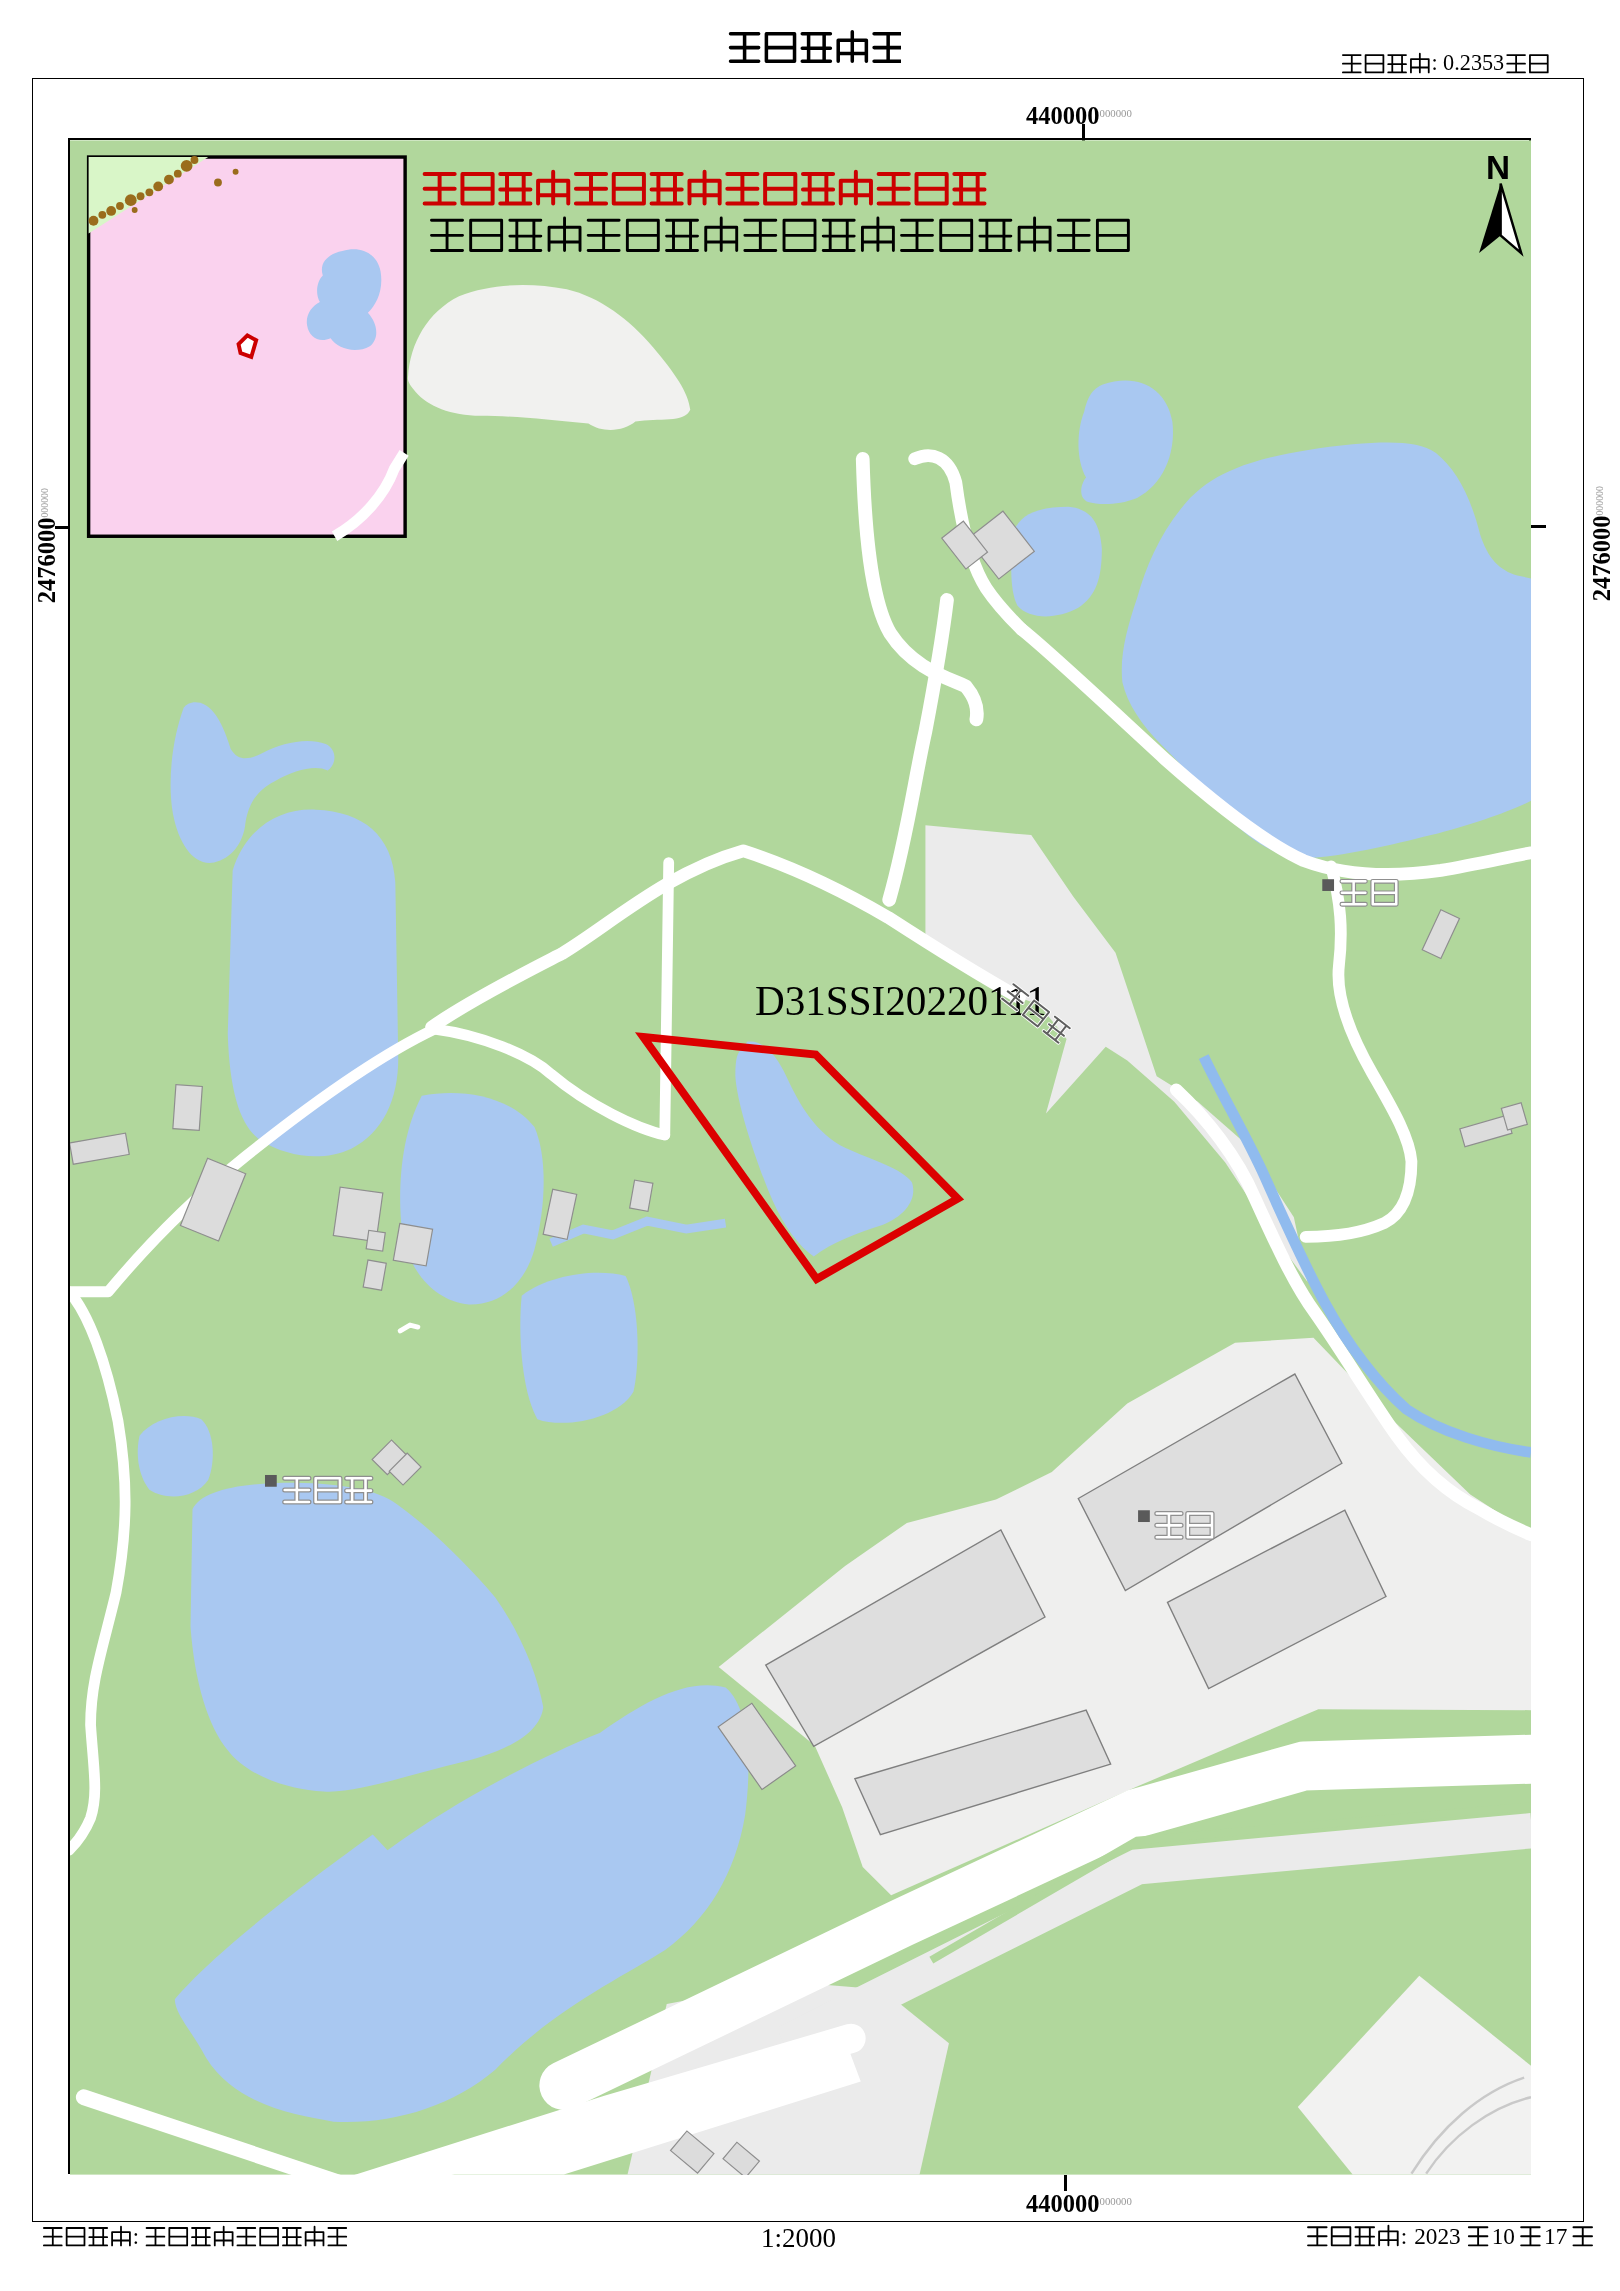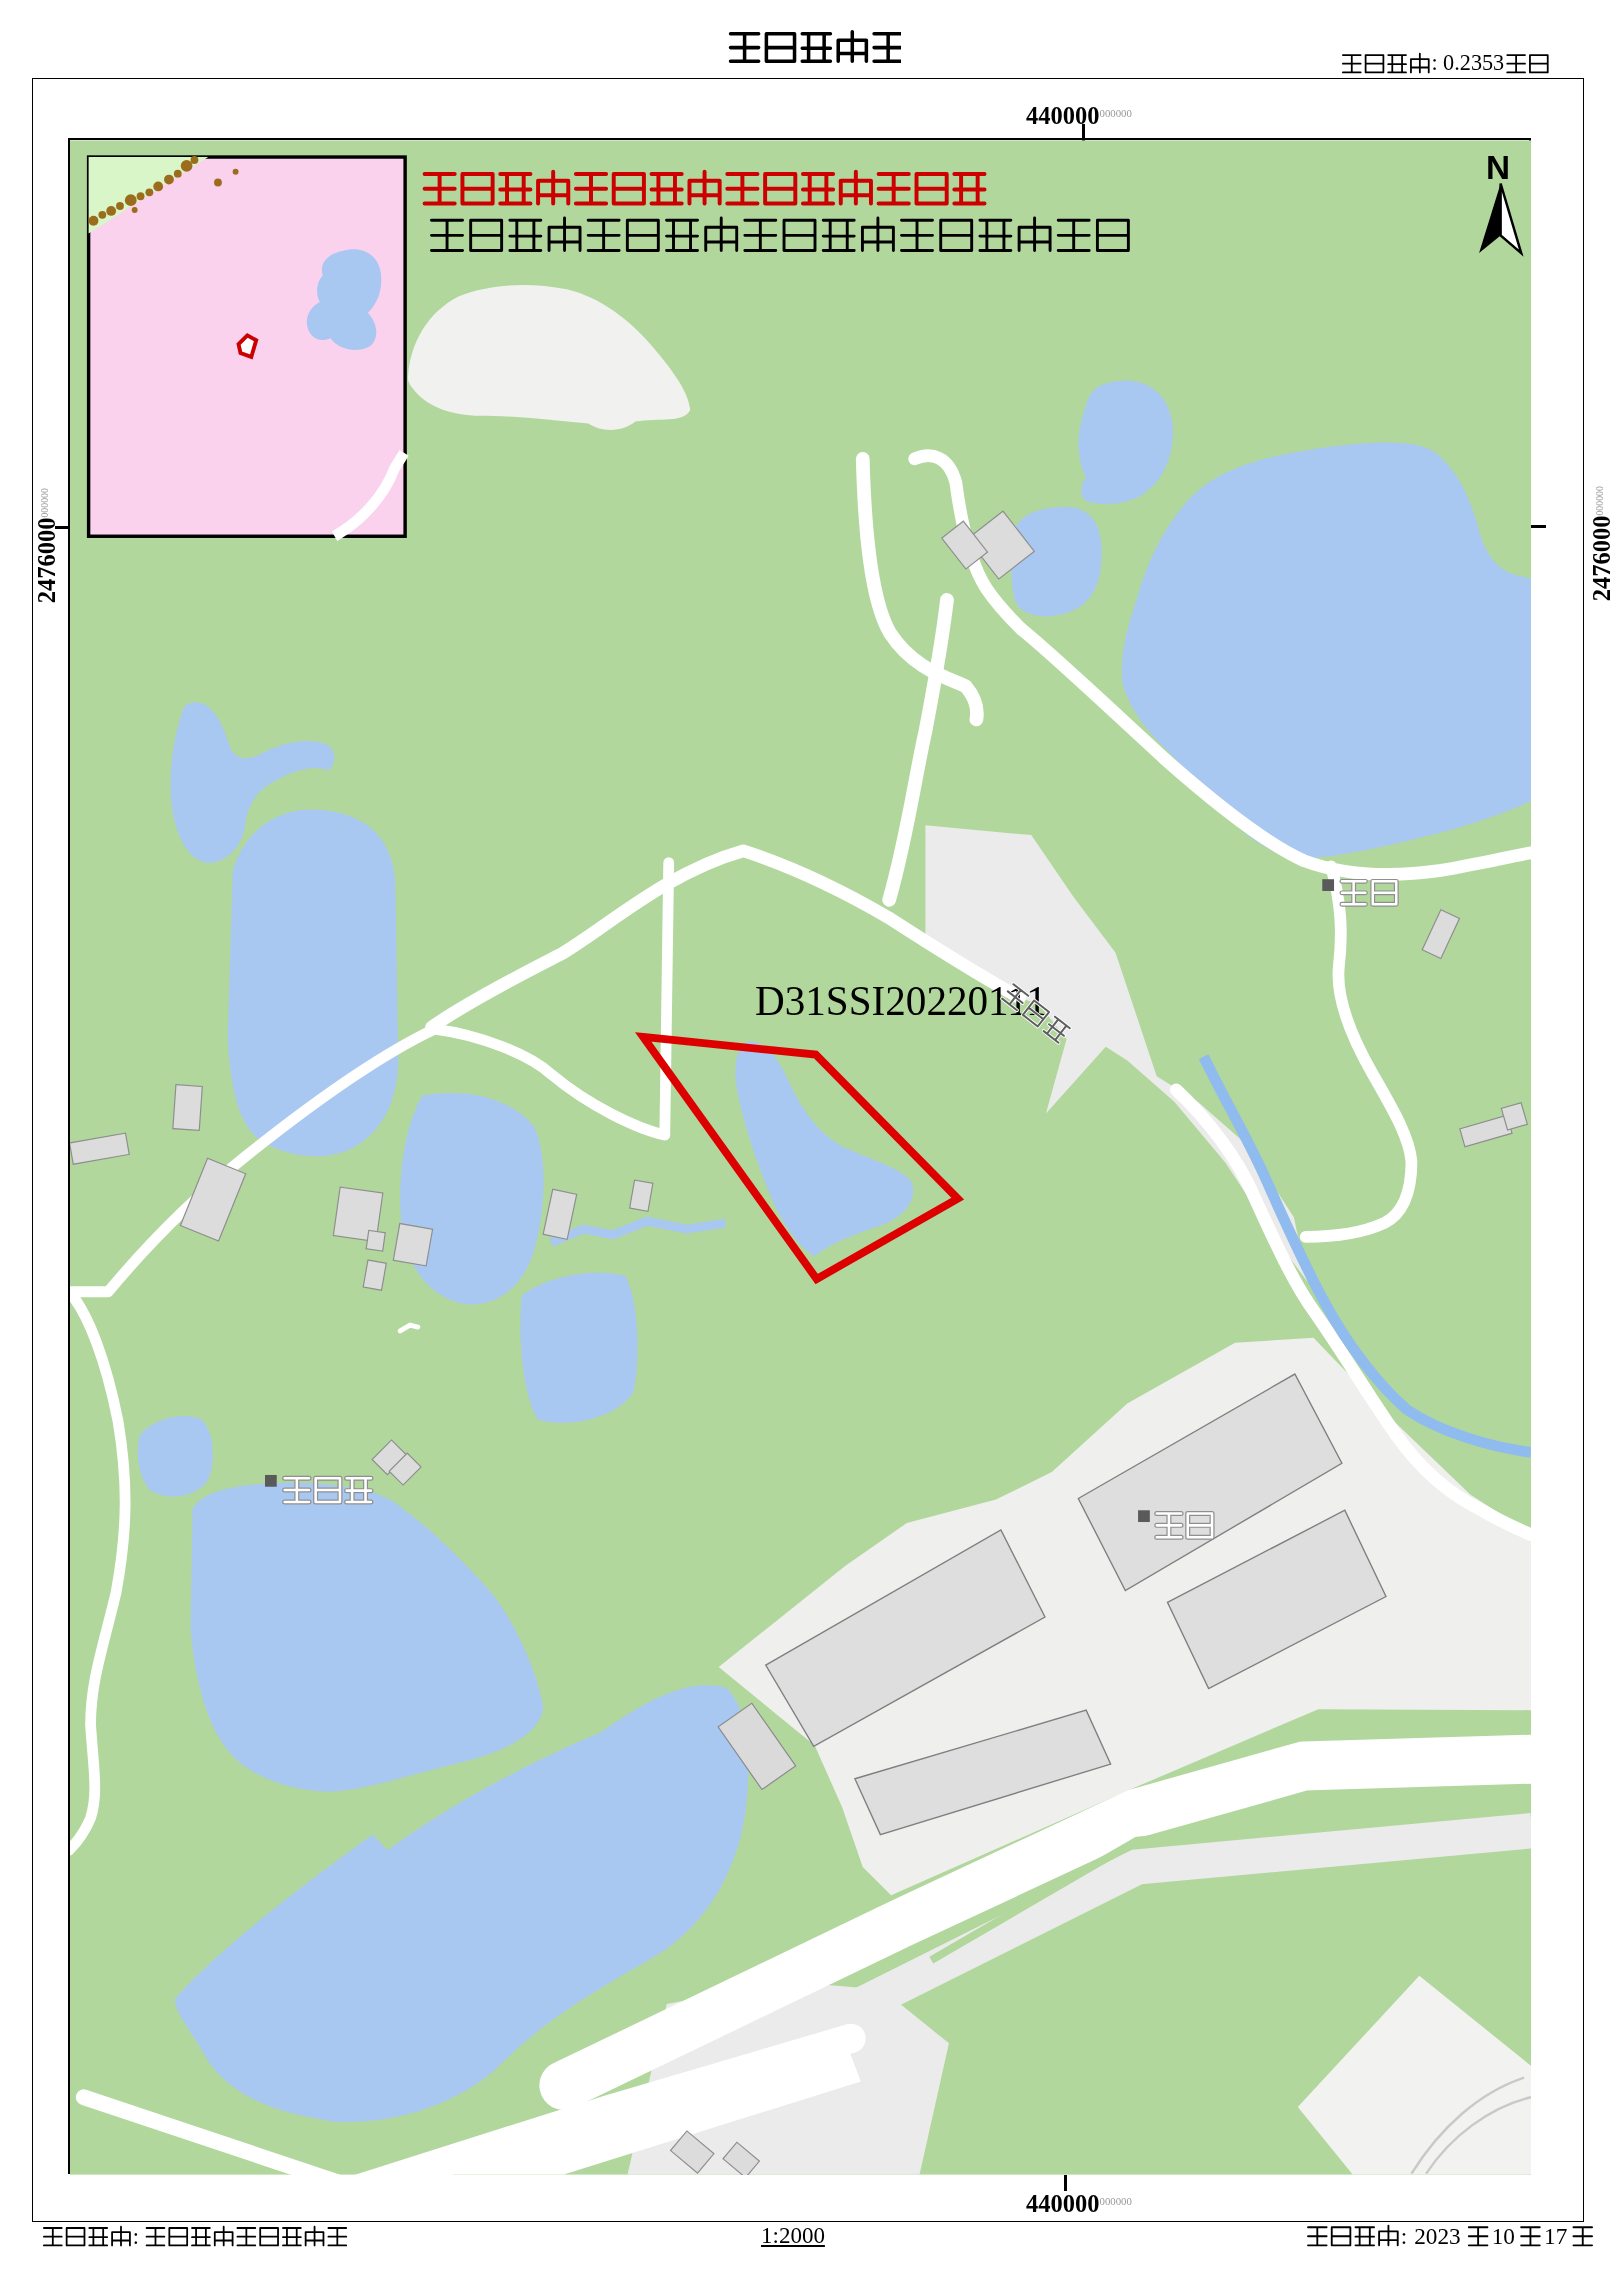--- a/index.html
+++ b/index.html
@@ -220,21 +220,21 @@
 <div class="abs" style="left:1064px;top:2175px;width:2.5px;height:15.7px;background:#000;"></div>
 
 <div class="abs" style="left:1026px;top:2190px;font-size:24.5px;font-weight:bold;">440000<span style="font-size:10.8px;font-weight:normal;color:#999;vertical-align:6.9px;">000000</span></div>
 
 <svg class="abs" style="left:40px;top:2222px" width="323" height="31" viewBox="0 0 330 32">
       <path d="M2.3 6.2H20.7 M2.3 15.2H20.7 M2.3 24.2H20.7 M11.5 6.2V24.2 M25.8 6.2V24.2 M44.2 6.2V24.2 M25.8 6.2H44.2 M25.8 24.2H44.2 M25.8 15.2H44.2 M49.2 6.2H67.6 M53.4 6.2V24.2 M63.5 6.2V24.2 M49.2 24.2H67.6 M49.2 15.7H67.6 M81.9 4.8V24.2 M72.7 10.4H91.1 M72.7 19.1H91.1 M72.7 10.4V24.2 M91.1 10.4V24.2" fill="none" stroke="#000000" stroke-width="1.84" stroke-linecap="round"></path>
       <text x="94" y="23" font-size="23" font-family="Liberation Serif,serif">:</text>
       <path d="M108.3 6.2H126.7 M108.3 15.2H126.7 M108.3 24.2H126.7 M117.5 6.2V24.2 M131.8 6.2V24.2 M150.2 6.2V24.2 M131.8 6.2H150.2 M131.8 24.2H150.2 M131.8 15.2H150.2 M155.2 6.2H173.6 M159.4 6.2V24.2 M169.5 6.2V24.2 M155.2 24.2H173.6 M155.2 15.7H173.6 M187.9 4.8V24.2 M178.7 10.4H197.1 M178.7 19.1H197.1 M178.7 10.4V24.2 M197.1 10.4V24.2 M202.1 6.2H220.5 M202.1 15.2H220.5 M202.1 24.2H220.5 M211.3 6.2V24.2 M225.6 6.2V24.2 M244.0 6.2V24.2 M225.6 6.2H244.0 M225.6 24.2H244.0 M225.6 15.2H244.0 M249.1 6.2H267.5 M253.2 6.2V24.2 M263.3 6.2V24.2 M249.1 24.2H267.5 M249.1 15.7H267.5 M281.7 4.8V24.2 M272.5 10.4H290.9 M272.5 19.1H290.9 M272.5 10.4V24.2 M290.9 10.4V24.2 M296.0 6.2H314.4 M296.0 15.2H314.4 M296.0 24.2H314.4 M305.2 6.2V24.2" fill="none" stroke="#000000" stroke-width="1.84" stroke-linecap="round"></path>
     </svg>
 
-<div class="abs" style="left:761px;top:2223px;font-size:23px;text-decoration:underline;">1:2000</div>
+<div class="abs" style="left:761px;top:2223px;font-size:27px;">1:2000</div>
 
 <svg class="abs" style="left:1304px;top:2221px" width="294" height="31" viewBox="0 0 300 32">
       <path d="M2.4 6.4H21.6 M2.4 15.7H21.6 M2.4 25.1H21.6 M12.0 6.4V25.1 M26.9 6.4V25.1 M46.1 6.4V25.1 M26.9 6.4H46.1 M26.9 25.1H46.1 M26.9 15.7H46.1 M51.4 6.4H70.6 M55.7 6.4V25.1 M66.2 6.4V25.1 M51.4 25.1H70.6 M51.4 16.2H70.6 M85.4 4.9V25.1 M75.8 10.7H95.0 M75.8 19.8H95.0 M75.8 10.7V25.1 M95.0 10.7V25.1" fill="none" stroke="#000000" stroke-width="1.92" stroke-linecap="round"></path>
       <text x="98" y="24" font-size="24" font-family="Liberation Serif,serif">:</text>
       <text x="112" y="24" font-size="24" font-family="Liberation Serif,serif">2023</text>
       <path d="M168.4 6.4H187.6 M168.4 15.7H187.6 M168.4 25.1H187.6 M178.0 6.4V25.1" fill="none" stroke="#000000" stroke-width="1.92" stroke-linecap="round"></path>
       <text x="192" y="24" font-size="24" font-family="Liberation Serif,serif">10</text>
       <path d="M222.4 6.4H241.6 M222.4 15.7H241.6 M222.4 25.1H241.6 M232.0 6.4V25.1" fill="none" stroke="#000000" stroke-width="1.92" stroke-linecap="round"></path>
       <text x="246" y="24" font-size="24" font-family="Liberation Serif,serif">17</text>
       <path d="M276.4 6.4H295.6 M276.4 15.7H295.6 M276.4 25.1H295.6 M286.0 6.4V25.1" fill="none" stroke="#000000" stroke-width="1.92" stroke-linecap="round"></path>

